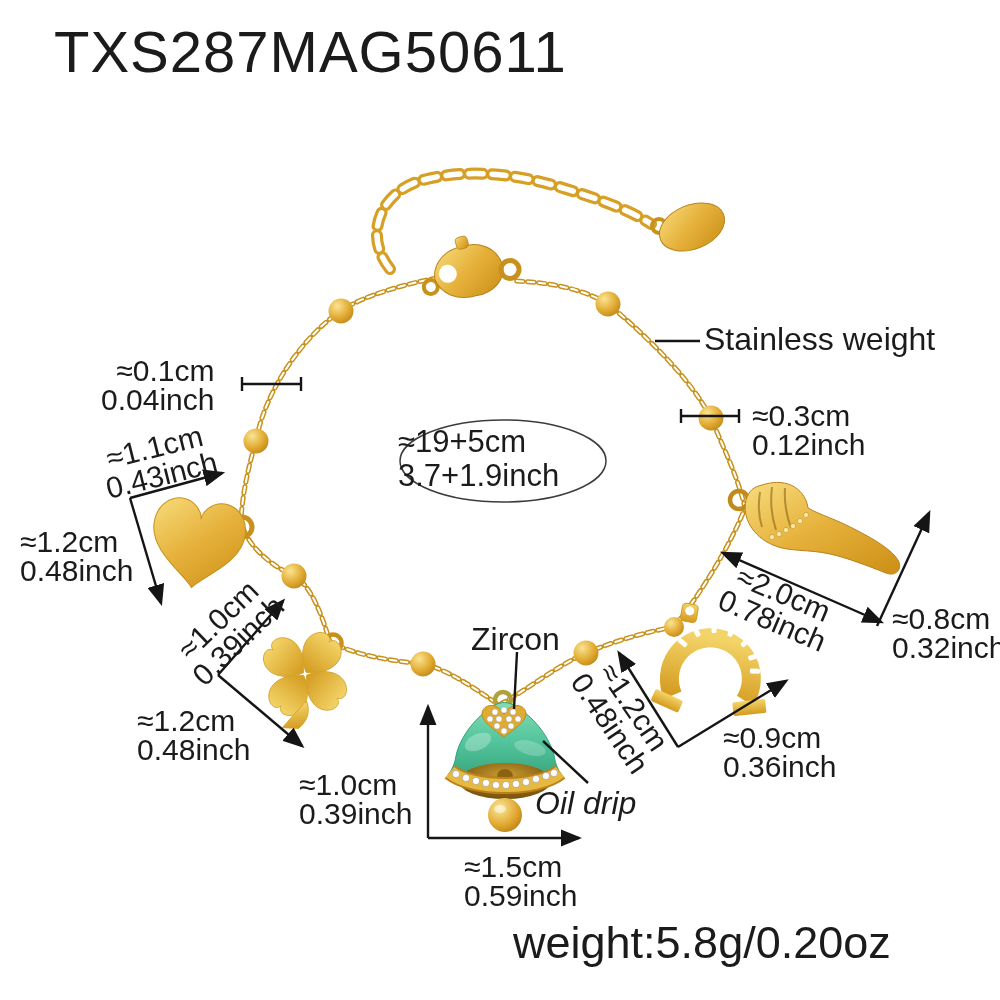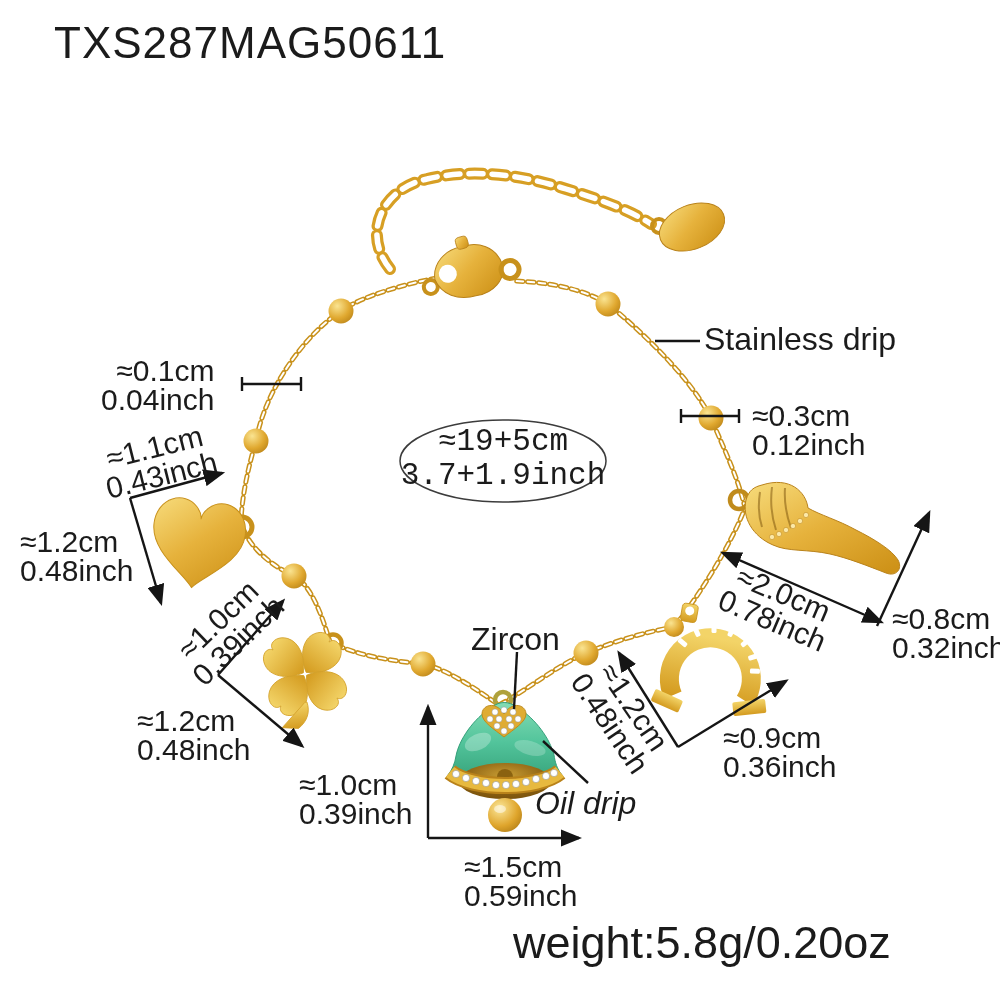--- a/index.html
+++ b/index.html
@@ -1,27 +1,27 @@
 <!DOCTYPE html>
 <html><head>
 <meta charset="utf-8">
 <style>
   html,body{margin:0;padding:0;background:#fff;}
   .stage{position:relative;width:1000px;height:1000px;background:#fff;overflow:hidden;
          font-family:"Liberation Sans",sans-serif;color:#1b1b1b;}
   svg.photo{position:absolute;left:0;top:0;}
-  .title{position:absolute;left:54px;top:18px;font-size:44px;letter-spacing:1px;white-space:nowrap;}
+  .title{position:absolute;left:54px;top:18px;font-size:58px;letter-spacing:1px;white-space:nowrap;}
   .weight{position:absolute;left:513px;top:917px;font-size:45px;white-space:nowrap;}
   .lbl{position:absolute;font-size:32px;white-space:nowrap;}
   .m{position:absolute;font-size:30px;line-height:29px;white-space:nowrap;}
   .m span{display:block;}
   .ctr{text-align:center;}
   .rot{transform-origin:50% 50%;}
-  .ovaltxt{position:absolute;left:398px;top:425px;width:210px;text-align:center;
-           font-size:31px;line-height:34px;font-family:Liberation Mono, monospace;}
+  .ovaltxt{position:absolute;left:398px;top:425px;width:210px;text-align:left;
+           font-size:31px;line-height:34px;}
 </style>
 </head>
 <body>
 
 <div class="stage">
 
   <svg class="photo" width="1000" height="1000" viewBox="0 0 1000 1000">
     <defs>
       <linearGradient id="gGold" x1="0" y1="0" x2="0.9" y2="1">
         <stop offset="0" stop-color="#F7DC7C"></stop>
@@ -218,21 +218,21 @@
       <path d="M 428,838 L 579,838" marker-end="url(#ah)"></path>
       <path d="M 723,553 L 881,622" marker-start="url(#ah)" marker-end="url(#ah)"></path>
       <path d="M 877,626 L 929,513" marker-end="url(#ah)"></path>
       <path d="M 678,747 L 619,653" marker-end="url(#ah)"></path>
       <path d="M 678,747 L 786,681" marker-end="url(#ah)"></path>
     </g>
   </svg>
 
   <div class="title">TXS287MAG50611</div>
 
-  <div class="lbl" style="left:704px;top:321px;">Stainless drip</div>
+  <div class="lbl" style="left:704px;top:321px;">Stainless weight</div>
 
   <div class="ovaltxt">
     <span>≈19+5cm</span><br>
     <span>3.7+1.9inch</span>
   </div>
 
   <div class="m" style="left:101px;top:356px;text-align:right;">
     <span>≈0.1cm</span>
     <span>0.04inch</span>
   </div>

